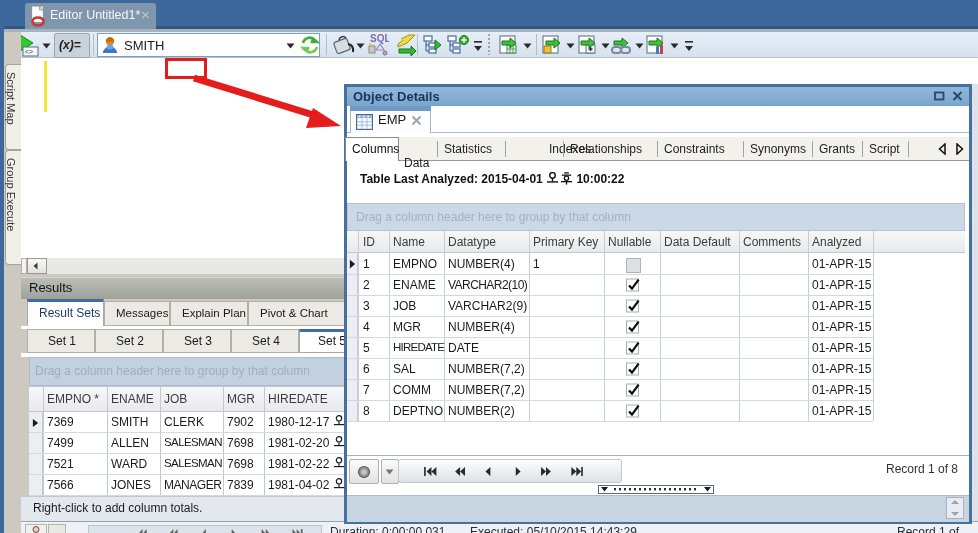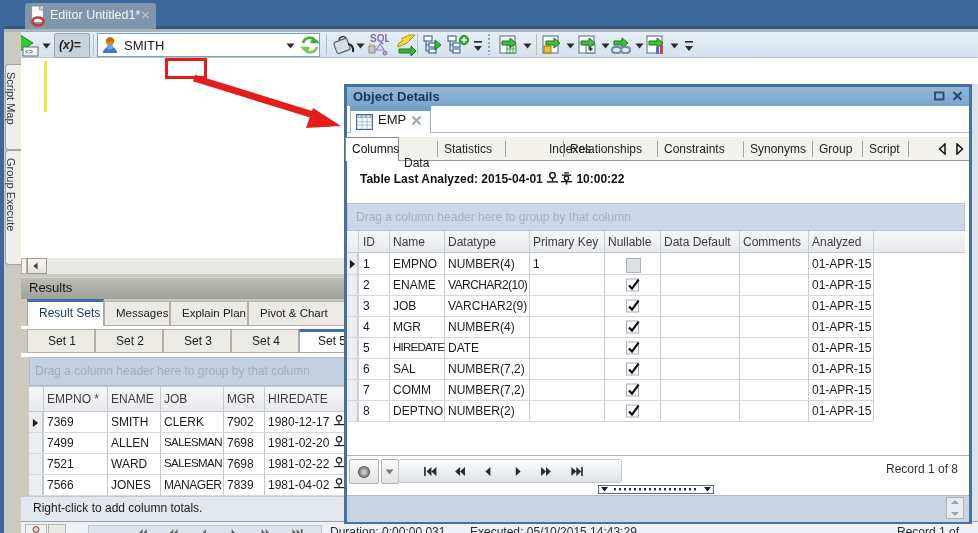--- a/index.html
+++ b/index.html
@@ -361,21 +361,21 @@
 <div class="a tx" style="left:444px;top:142px;font-size:12px;color:#222;">Statistics</div>
 <div class="a" style="left:505px;top:141px;width:1px;height:16px;background:#9aa2ac;"></div>
 <div class="a tx" style="left:512px;top:142px;font-size:12px;color:#222;margin-left:37px;">Indexes</div>
 <div class="a" style="left:563px;top:141px;width:1px;height:16px;background:#9aa2ac;"></div>
 <div class="a tx" style="left:570px;top:142px;font-size:12px;color:#222;">Relationships</div>
 <div class="a" style="left:657px;top:141px;width:1px;height:16px;background:#9aa2ac;"></div>
 <div class="a tx" style="left:664px;top:142px;font-size:12px;color:#222;">Constraints</div>
 <div class="a" style="left:743px;top:141px;width:1px;height:16px;background:#9aa2ac;"></div>
 <div class="a tx" style="left:750px;top:142px;font-size:12px;color:#222;">Synonyms</div>
 <div class="a" style="left:812px;top:141px;width:1px;height:16px;background:#9aa2ac;"></div>
-<div class="a tx" style="left:819px;top:142px;font-size:12px;color:#222;">Group</div>
+<div class="a tx" style="left:819px;top:142px;font-size:12px;color:#222;">Grants</div>
 <div class="a" style="left:862px;top:141px;width:1px;height:16px;background:#9aa2ac;"></div>
 <div class="a tx" style="left:869px;top:142px;font-size:12px;color:#222;">Script</div>
 <div class="a" style="left:908px;top:141px;width:1px;height:16px;background:#9aa2ac;"></div>
 <div class="a" style="left:345px;top:137px;width:54px;height:24px;background:#fff;border:1px solid #8a8a86;border-bottom:none;box-sizing:border-box;"></div>
 <div class="a tx" style="left:352px;top:142px;font-size:12px;color:#111;">Columns</div>
 <svg class="a" style="left:938px;top:143px;" width="26" height="12" viewBox="0 0 26 12">
       <g fill="none" stroke="#111" stroke-width="1.5">
         <polygon points="7,1 7,11 1.5,6"></polygon>
         <polygon points="19,1 19,11 24.5,6"></polygon>
       </g>

